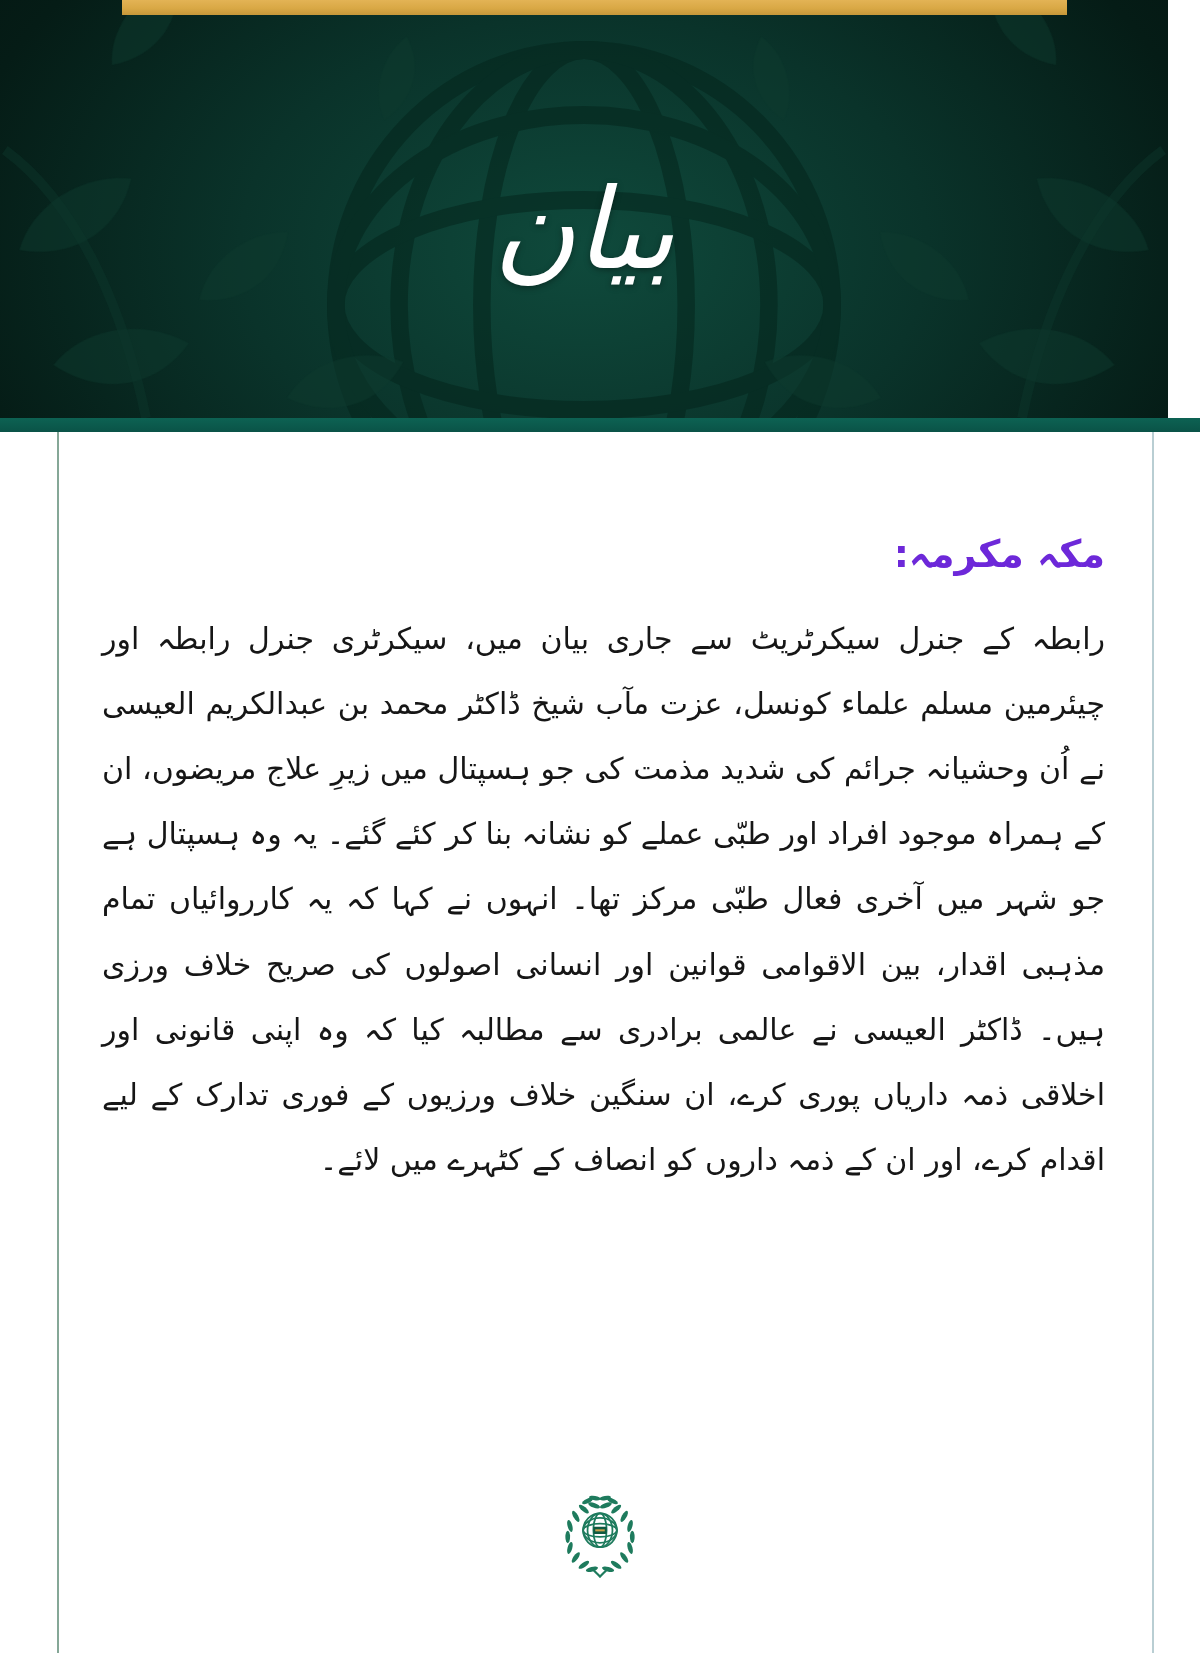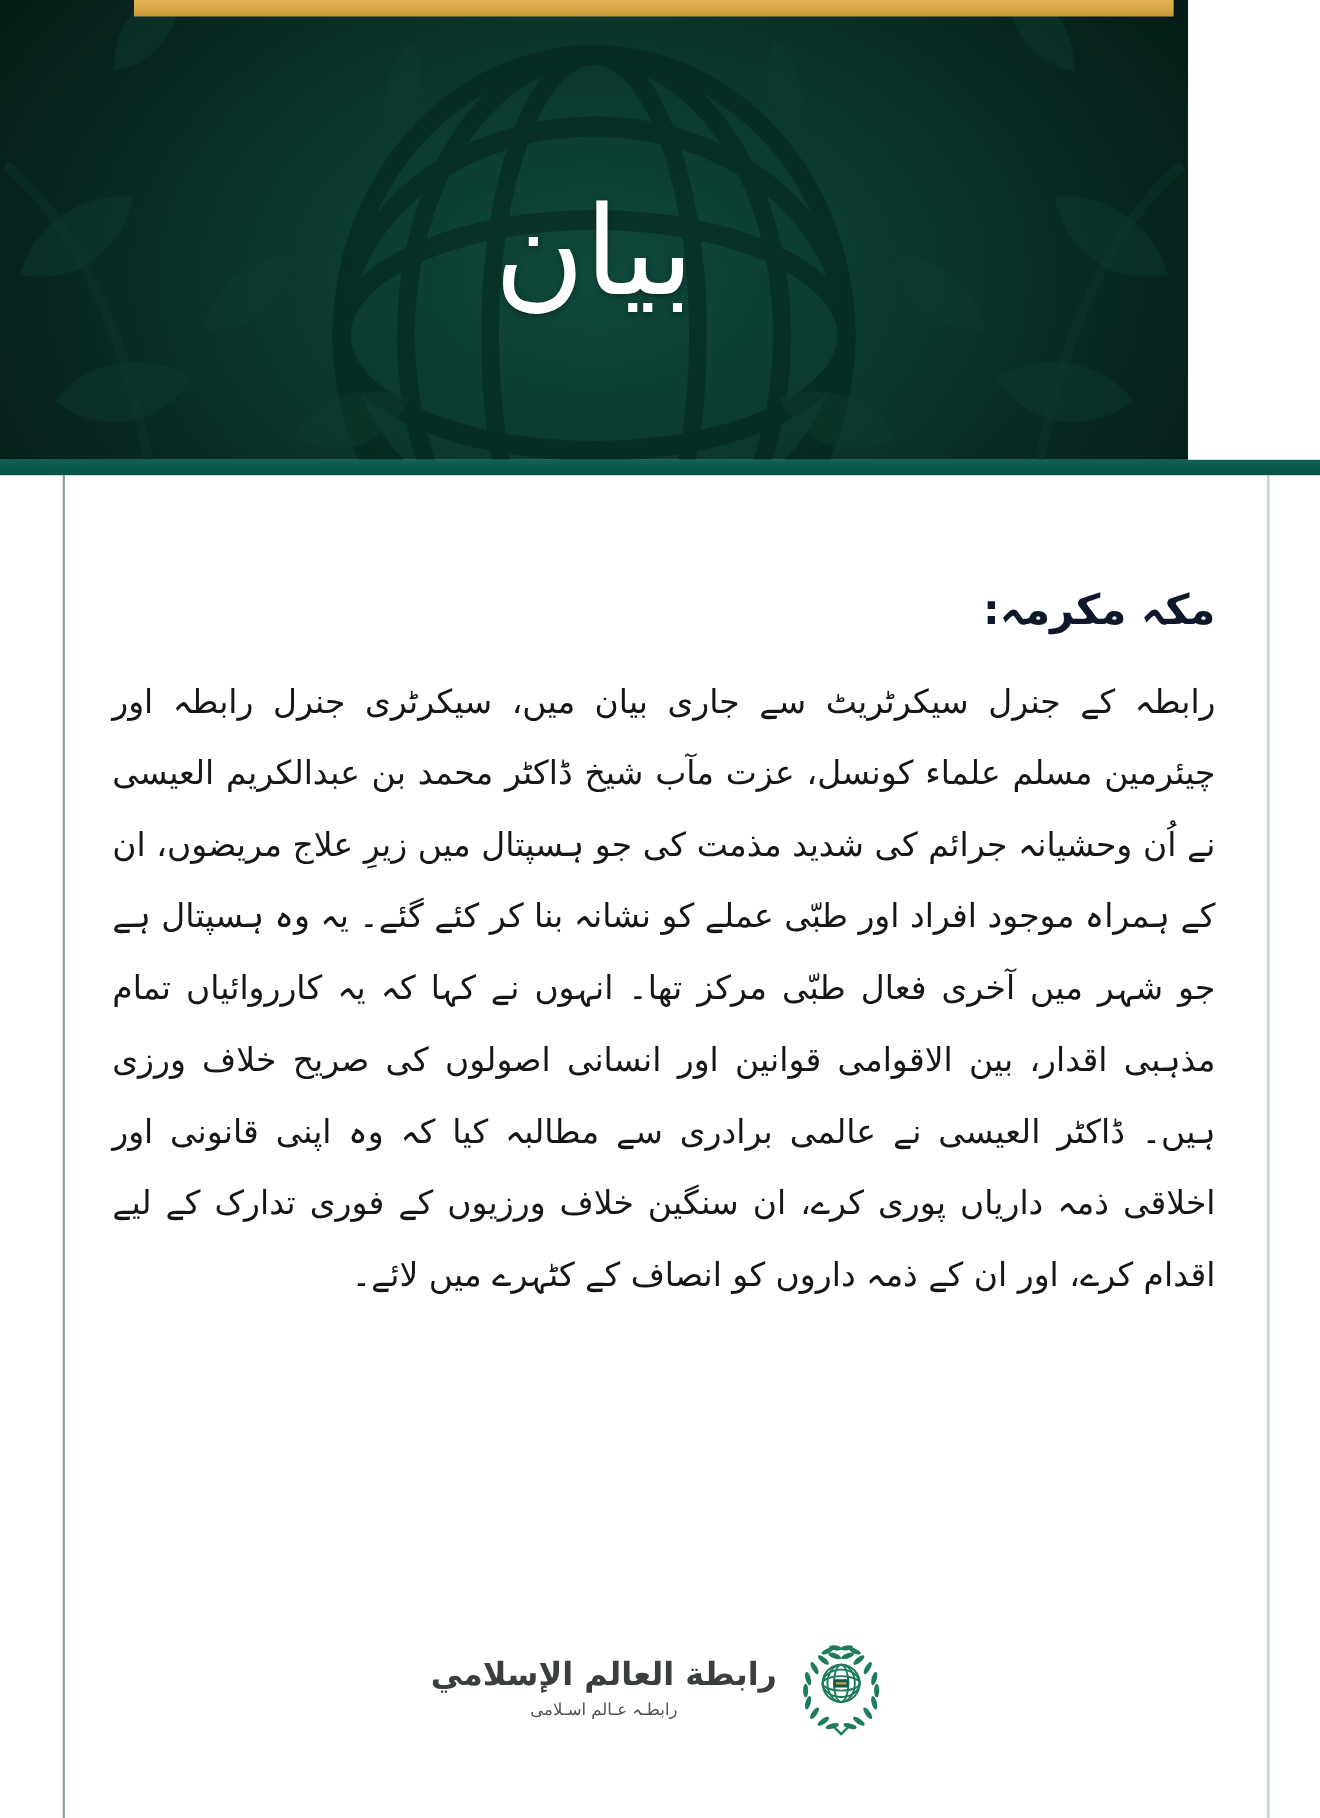--- a/index.html
+++ b/index.html
@@ -15,25 +15,26 @@
     height: 1653px;
     background: #ffffff;
     overflow: hidden;
     direction: rtl;
   }
 
   
   .header-banner {
     position: absolute;
     top: 0; left: 0;
-    width: 1080px;
+    width: 1168px;
     height: 418px;
     background:
       radial-gradient(ellipse 820px 560px at 50% 60%, #0f4a3c 0%, #0a332a 42%, #051c16 78%, #041511 100%);
     overflow: hidden;
+    font-style: italic;
   }
   .watermark {
     position: absolute;
     inset: 0;
     width: 100%;
     height: 100%;
     display: block;
   }
   .gold-bar {
     position: absolute;
@@ -92,21 +93,21 @@
     right: 95px;
     left: 102px;
     direction: rtl;
     color: #141414;
   }
   .dateline {
     margin: 0 0 24px 0;
     font-size: 38px;
     font-weight: 700;
     line-height: 1.45;
-    color: #0f172a;
+    color: #6d28d9;
   }
   .para {
     margin: 0;
     font-size: 30px;
     font-weight: 400;
     line-height: 2.17;
     text-align: justify;
     color: #161616;
   }
 
@@ -198,24 +199,20 @@
   <main class="content">
     <div class="rule rule-left"></div>
     <div class="rule rule-right"></div>
 
     <article class="urdu-text">
       <h2 class="dateline">مکہ مکرمہ:</h2>
       <p class="para">رابطہ کے جنرل سیکرٹریٹ سے جاری بیان میں، سیکرٹری جنرل رابطہ اور چیئرمین مسلم علماء کونسل، عزت مآب شیخ ڈاکٹر محمد بن عبدالکریم العیسی نے اُن وحشیانہ جرائم کی شدید مذمت کی جو ہسپتال میں زیرِ علاج مریضوں، ان کے ہمراہ موجود افراد اور طبّی عملے کو نشانہ بنا کر کئے گئے۔ یہ وہ ہسپتال ہے جو شہر میں آخری فعال طبّی مرکز تھا۔ انہوں نے کہا کہ یہ کارروائیاں تمام مذہبی اقدار، بین الاقوامی قوانین اور انسانی اصولوں کی صریح خلاف ورزی ہیں۔ ڈاکٹر العیسی نے عالمی برادری سے مطالبہ کیا کہ وہ اپنی قانونی اور اخلاقی ذمہ داریاں پوری کرے، ان سنگین خلاف ورزیوں کے فوری تدارک کے لیے اقدام کرے، اور ان کے ذمہ داروں کو انصاف کے کٹہرے میں لائے۔</p>
     </article>
 
     <div class="logo-block">
-      <div class="logo-text">
-        <div class="logo-arabic">رابطة العالم الإسلامي</div>
-        <div class="logo-urdu">رابطـہ عـالم اسـلامی</div>
-      </div>
       <svg class="emblem" viewBox="0 0 120 120" aria-hidden="true">
 
         <g stroke="#1e7b5d" stroke-width="2.4" fill="none">
           <circle cx="60" cy="55" r="23"></circle>
           <ellipse cx="60" cy="55" rx="9" ry="23"></ellipse>
           <ellipse cx="60" cy="55" rx="17" ry="23"></ellipse>
           <ellipse cx="60" cy="55" rx="23" ry="9"></ellipse>
           <ellipse cx="60" cy="55" rx="23" ry="17"></ellipse>
         </g>
 

